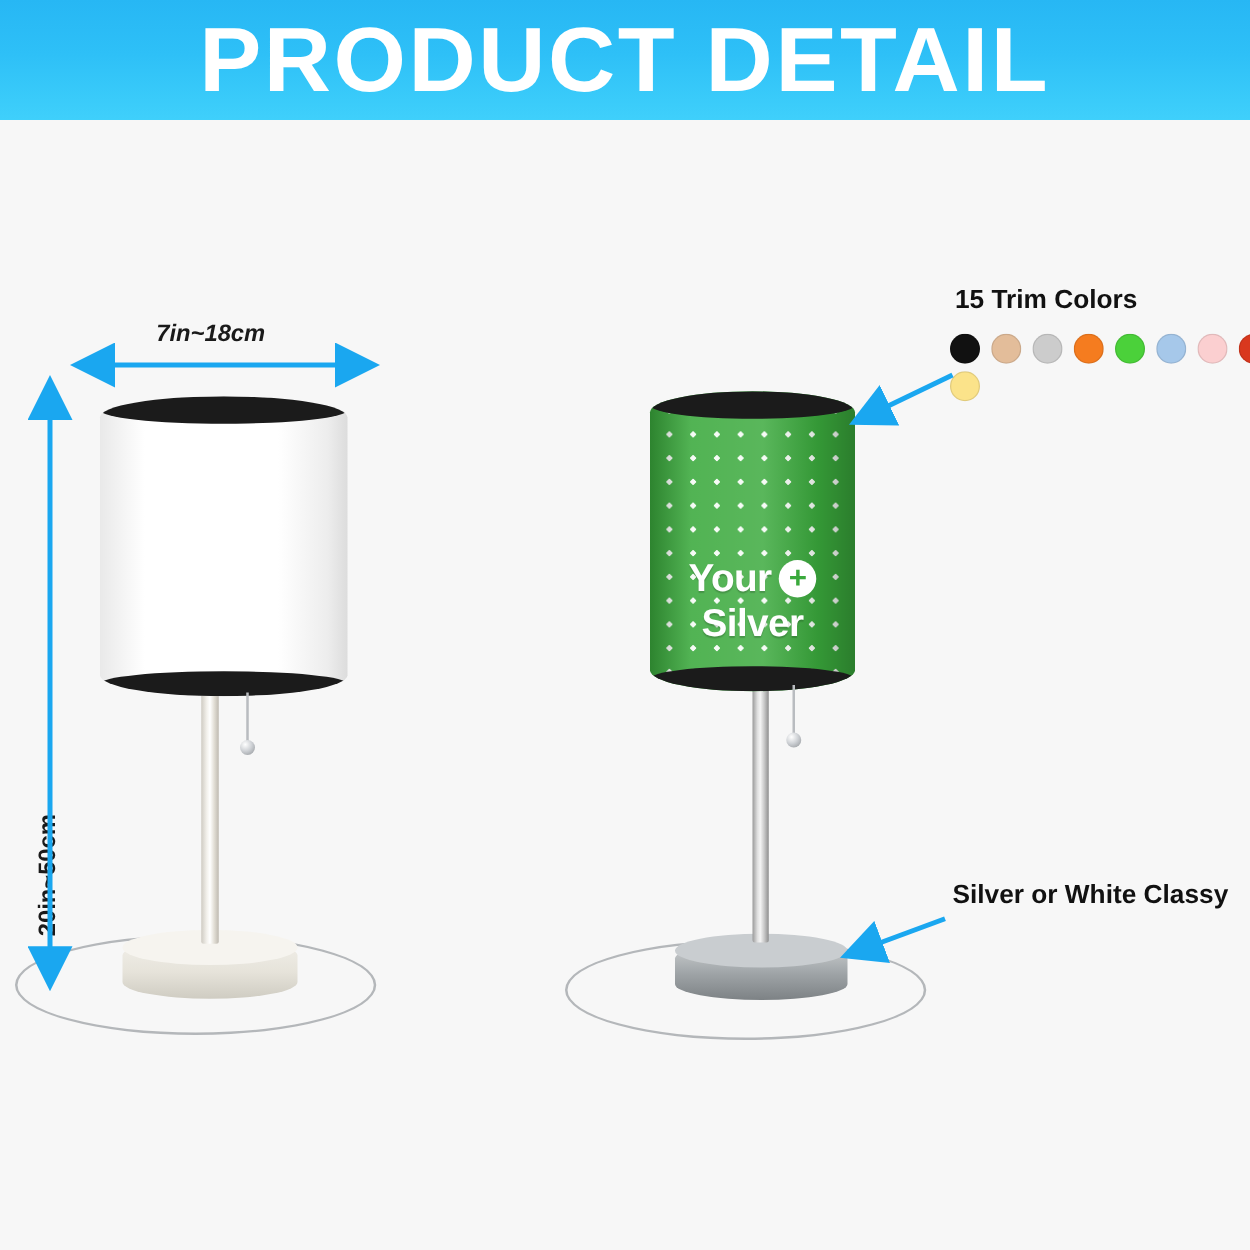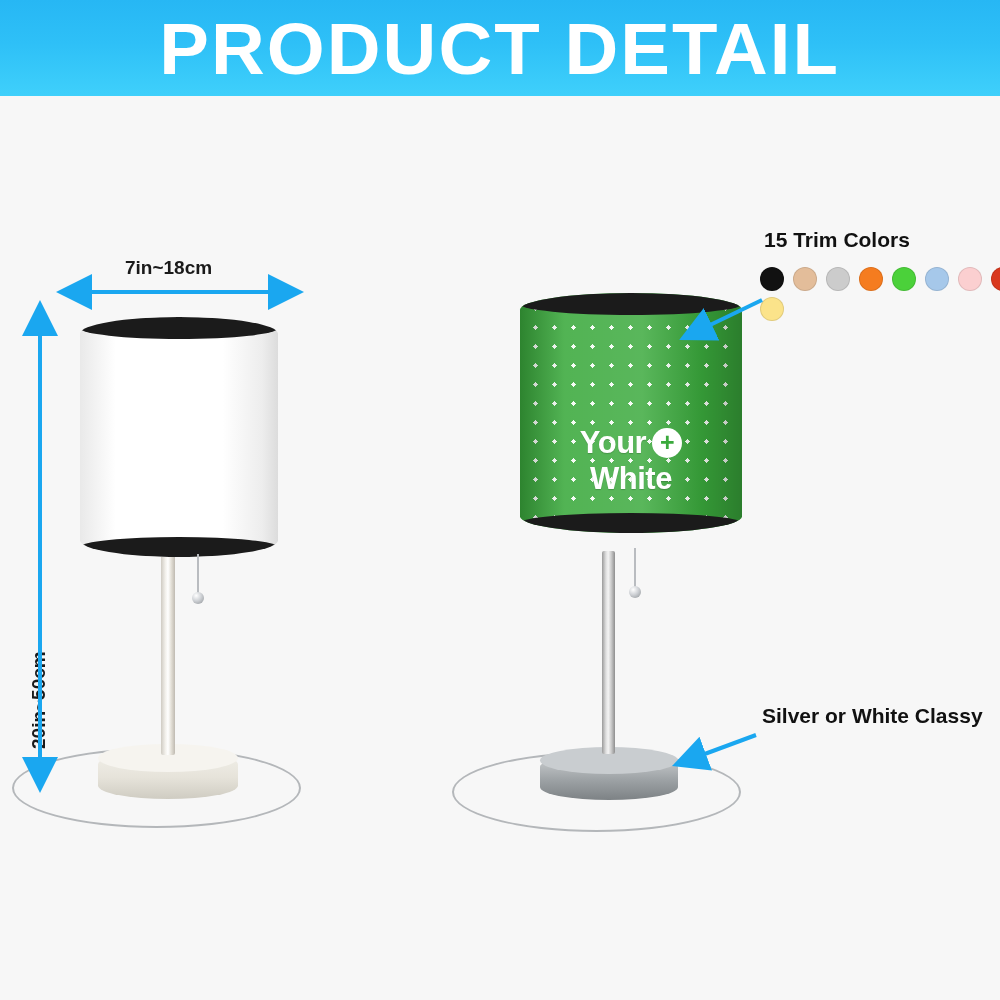--- a/index.html
+++ b/index.html
@@ -222,21 +222,21 @@
 
     <div class="shade shade-white" style="left:80px; top:193px; width:198px; height:240px;">
       <div class="trim-top" style="top:0; height:22px;"></div>
       <div class="trim-bottom" style="bottom:0; height:20px;"></div>
     </div>
 
     <div class="chain" style="left:197px; top:430px; height:42px;"></div>
     <div class="chain-knob" style="left:192px; top:468px;"></div>
   </div>
 
-  <div class="measure-label" style="left:125px; top:133px;">7in~18cm</div>
+  <div class="measure-label" style="left:125px; top:133px;font-style:italic;">7in~18cm</div>
   <svg class="arrow" style="left:80px; top:160px;" width="200" height="16" viewBox="0 0 200 16">
     <defs>
       <marker id="ah-l" markerWidth="9" markerHeight="9" refX="8" refY="4.5" orient="auto">
         <path d="M9,4.5 L0,0 L0,9 z" fill="#1aa7f0" transform="rotate(180 4.5 4.5)"></path>
       </marker>
       <marker id="ah-r" markerWidth="9" markerHeight="9" refX="1" refY="4.5" orient="auto">
         <path d="M0,0 L9,4.5 L0,9 z" fill="#1aa7f0"></path>
       </marker>
     </defs>
     <line x1="8" y1="8" x2="192" y2="8" stroke="#1aa7f0" stroke-width="4" marker-start="url(#ah-l)" marker-end="url(#ah-r)"></line>
@@ -257,30 +257,30 @@
 
   <div>
 
     <div class="cord" style="left:452px; top:628px; width:285px; height:76px;"></div>
 
     <div class="base base-silver" style="left:540px; top:630px; width:138px; height:46px;"></div>
     <div class="base-top base-top-silver" style="left:540px; top:623px; width:138px; height:27px;"></div>
 
     <div class="pole" style="left:602px; top:427px; width:13px; height:203px;"></div>
 
-    <div class="shade shade-green" style="left:520px; top:169px; width:222px; height:240px;">
+    <div class="shade shade-green" style="left:520px; top:189px; width:164px; height:240px;">
       <div class="dots"></div>
       <div class="shade-gloss"></div>
       <div class="logo">
         <div class="logo-row">
           <span>Your</span>
           <span class="logo-plus">+</span>
         </div>
         <div class="logo-row">
-          <span>White</span>
+          <span>Silver</span>
         </div>
       </div>
       <div class="trim-top" style="top:0; height:22px;"></div>
       <div class="trim-bottom" style="bottom:0; height:20px;"></div>
     </div>
 
     <div class="chain" style="left:634px; top:424px; height:42px;"></div>
     <div class="chain-knob" style="left:629px; top:462px;"></div>
   </div>
 

